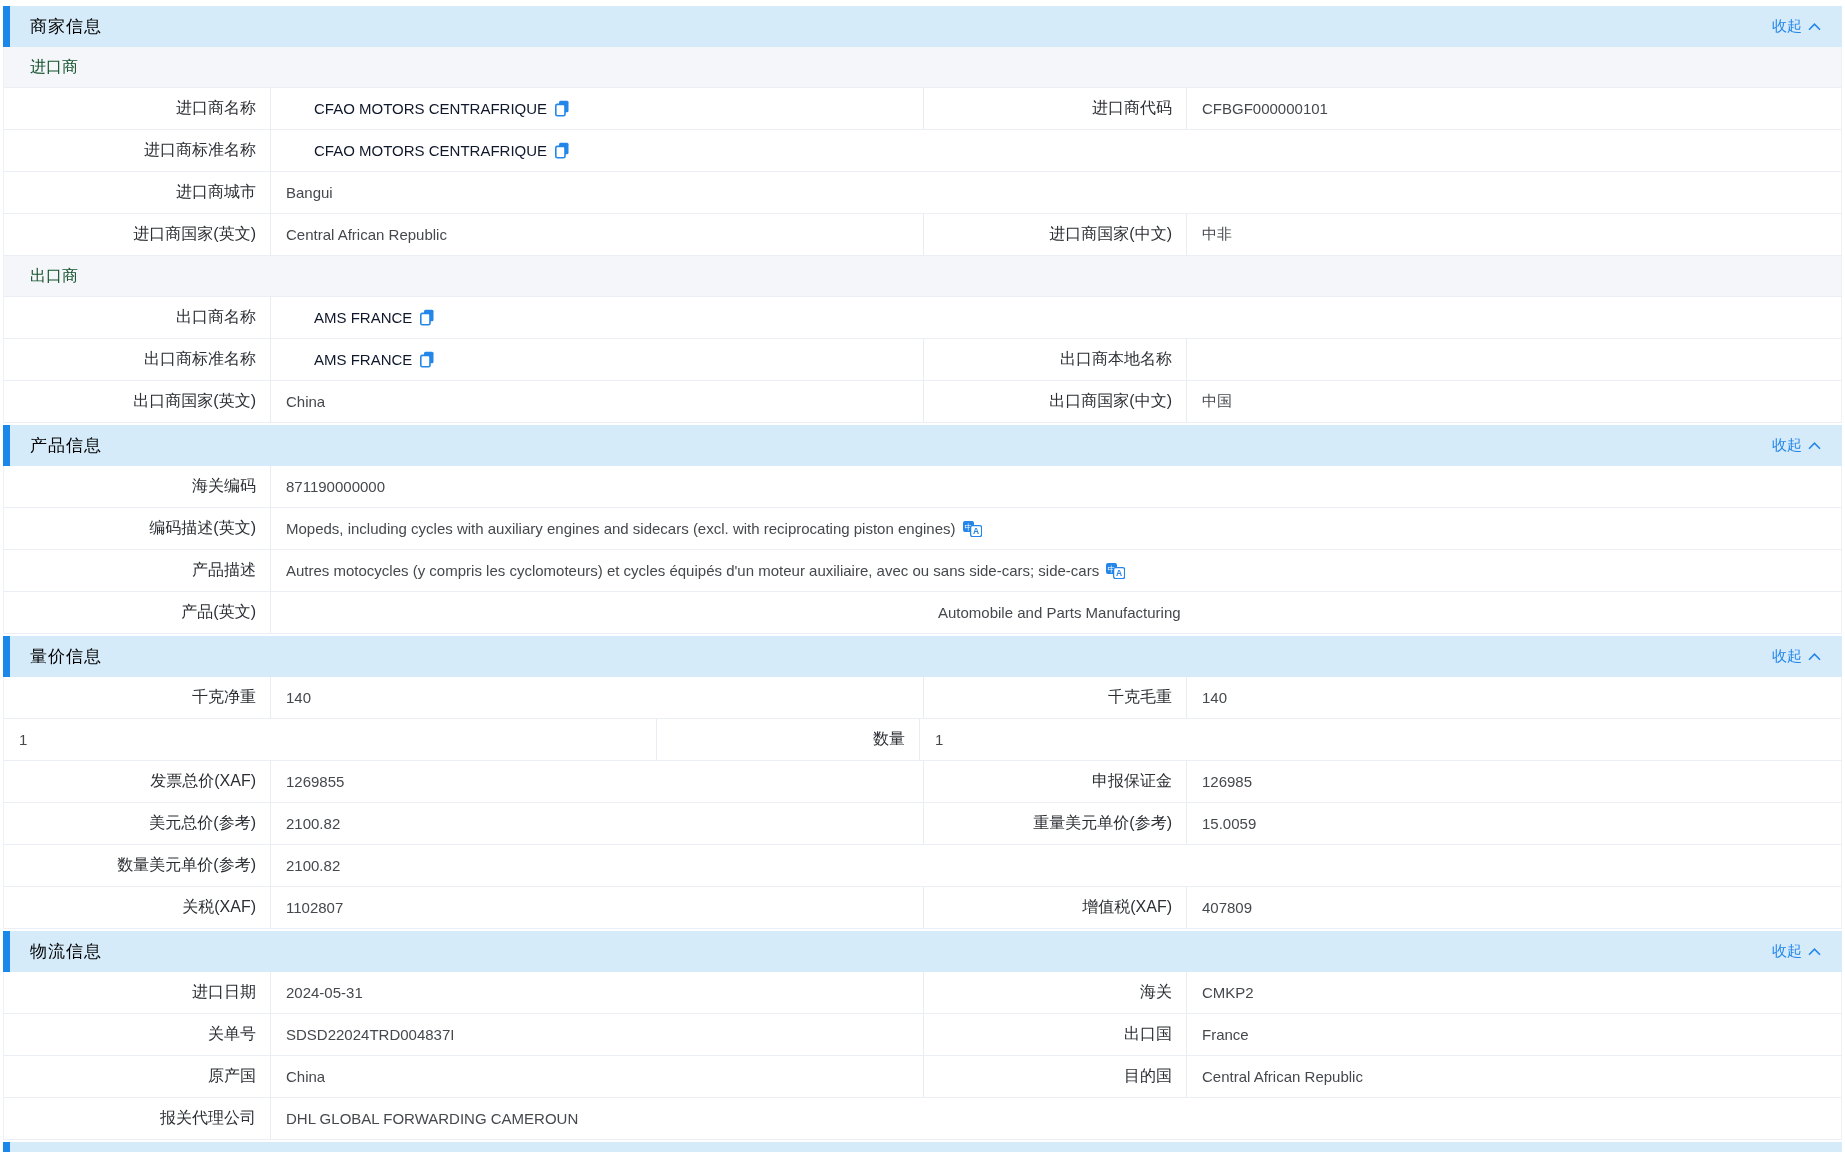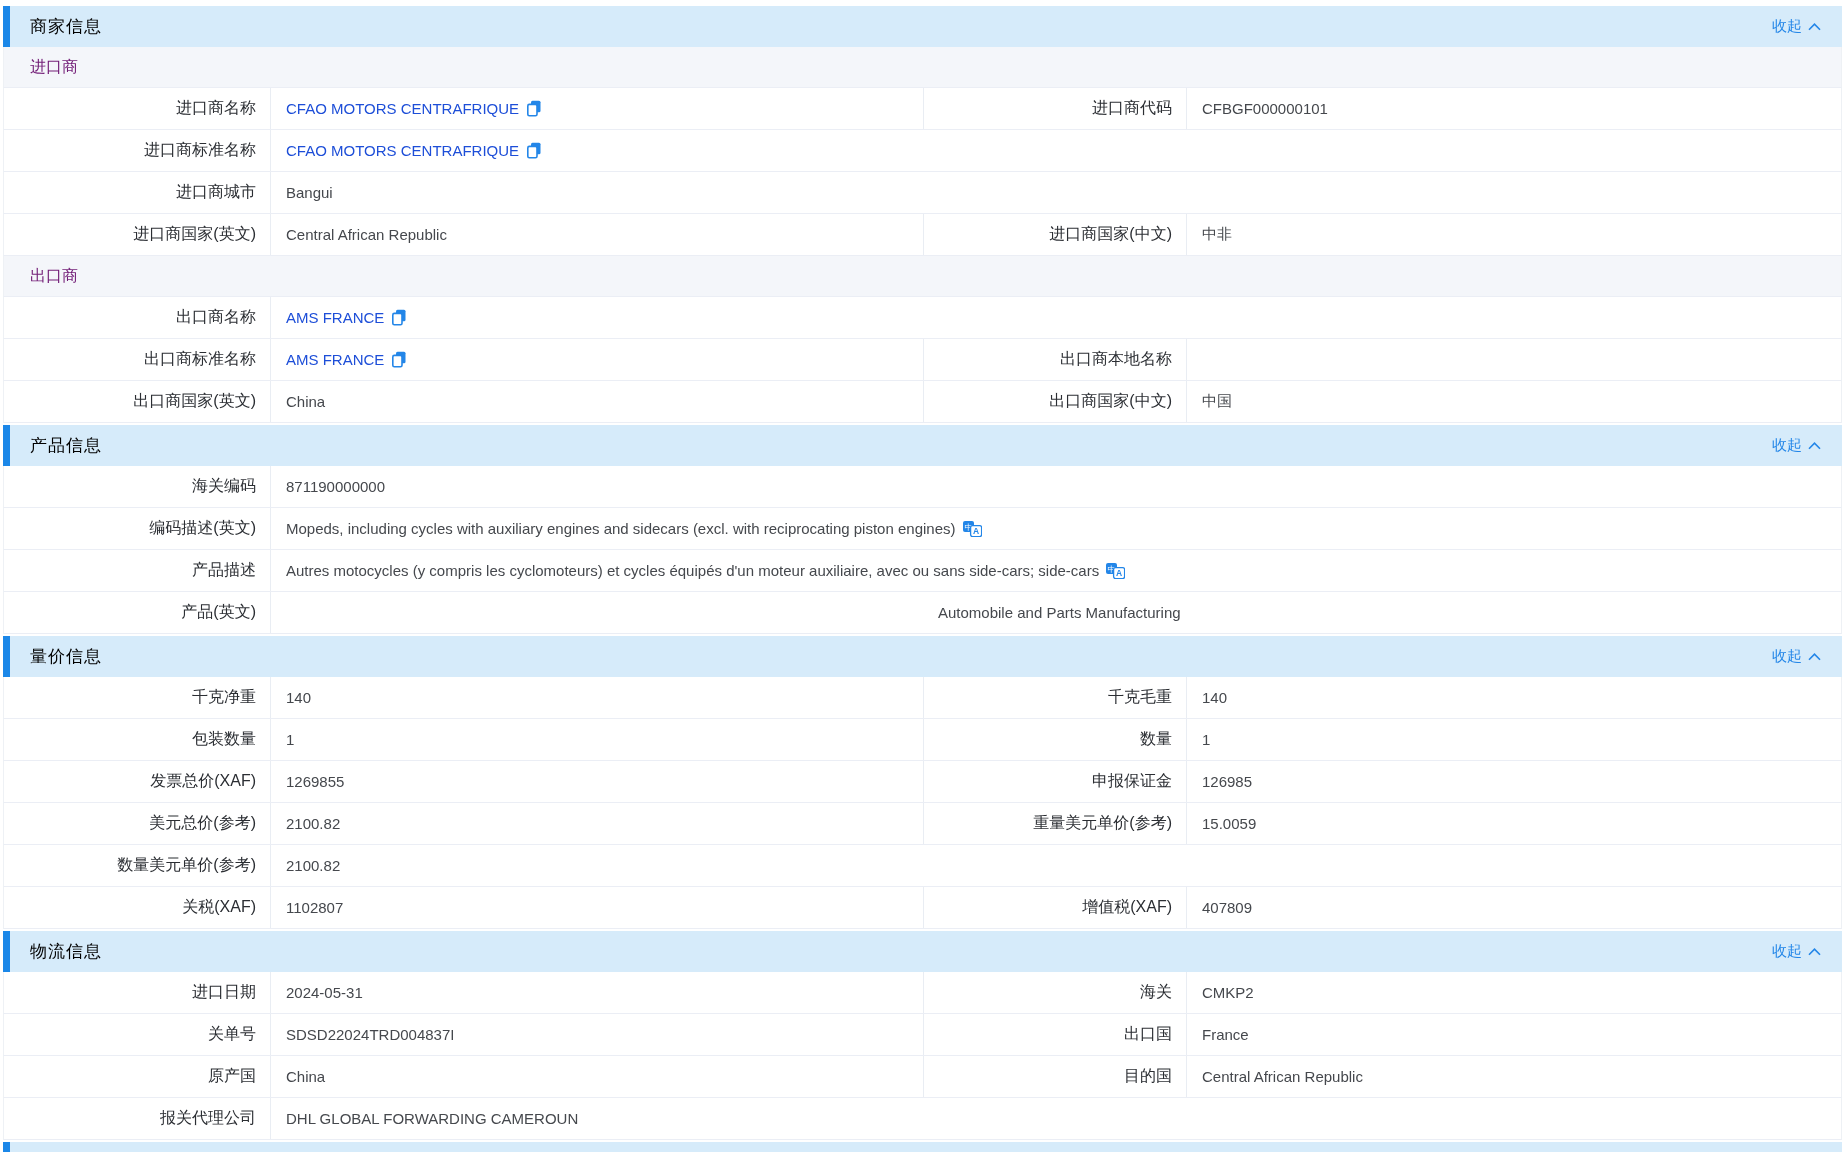--- a/index.html
+++ b/index.html
@@ -7,28 +7,28 @@
   .page { width:1845px; height:1152px; box-sizing:border-box; padding:6px 3px 0 3px; background:#fff; overflow:hidden; }
   .panel { margin-top:2px; }
   .panel.first { margin-top:0; }
 
   .section-header { position:relative; height:41px; background:#d6ebfa; display:flex; align-items:center; padding-left:27px; box-sizing:border-box; }
   .accent { position:absolute; left:0; top:0; width:7px; height:100%; background:#1b87e8; }
   .section-title { color:#000000; font-size:17px; letter-spacing:1px; }
   .collapse { margin-left:auto; padding-right:21px; color:#2386e8; font-size:15px; display:flex; align-items:center; gap:6px; cursor:pointer; }
   .chev { display:block; }
 
-  .subheader { height:41px; background:#f4f6fa; display:flex; align-items:center; padding-left:26px; font-size:16px; color:#701a75; box-sizing:border-box; border-bottom:1px solid #ebeef5; border-left:1px solid #eef1f5; border-right:1px solid #eef1f5; }
+  .subheader { height:41px; background:#f4f6fa; display:flex; align-items:center; padding-left:26px; font-size:16px; color:#14532d; box-sizing:border-box; border-bottom:1px solid #ebeef5; border-left:1px solid #eef1f5; border-right:1px solid #eef1f5; }
 
   .row { height:42px; display:flex; align-items:stretch; border-bottom:1px solid #ebeef5; border-left:1px solid #eef1f5; border-right:1px solid #eef1f5; box-sizing:border-box; background:#fff; }
   .lbl { flex:0 0 267px; width:267px; display:flex; align-items:center; justify-content:flex-end; padding-right:14px; box-sizing:border-box; font-weight:normal; font-size:16px; color:#2b2e33; border-right:1px solid #e9edf3; white-space:nowrap; }
   .lbl2 { flex:0 0 264px; width:264px; border-left:1px solid #e9edf3; }
   .val { flex:1 1 auto; display:flex; align-items:center; padding-left:15px; box-sizing:border-box; font-size:15px; color:#45484d; gap:7px; min-width:0; white-space:nowrap; }
   .val.half { flex:0 0 652px; width:652px; }
-  .link { color:#1d4ed8; text-decoration:none; cursor:pointer; }
+  .link { color:#0f172a; text-decoration:none; cursor:pointer;margin-left:28px; }
   .icon-btn { display:flex; align-items:center; cursor:pointer; flex:0 0 auto; }
 
   .partial-header { position:relative; height:10px; background:#d6ebfa; overflow:hidden; }
   .partial-header .accent { height:10px; }
 </style>
 </head>
 <body>
 
 <div class="page">
 
@@ -195,21 +195,20 @@
     </div>
 
     <div class="row">
       <div class="lbl">千克净重</div>
       <div class="val half">140</div>
       <div class="lbl lbl2">千克毛重</div>
       <div class="val">140</div>
     </div>
 
     <div class="row">
-      <div class="lbl">包装数量</div>
       <div class="val half">1</div>
       <div class="lbl lbl2">数量</div>
       <div class="val">1</div>
     </div>
 
     <div class="row">
       <div class="lbl">发票总价(XAF)</div>
       <div class="val half">1269855</div>
       <div class="lbl lbl2">申报保证金</div>
       <div class="val">126985</div>

